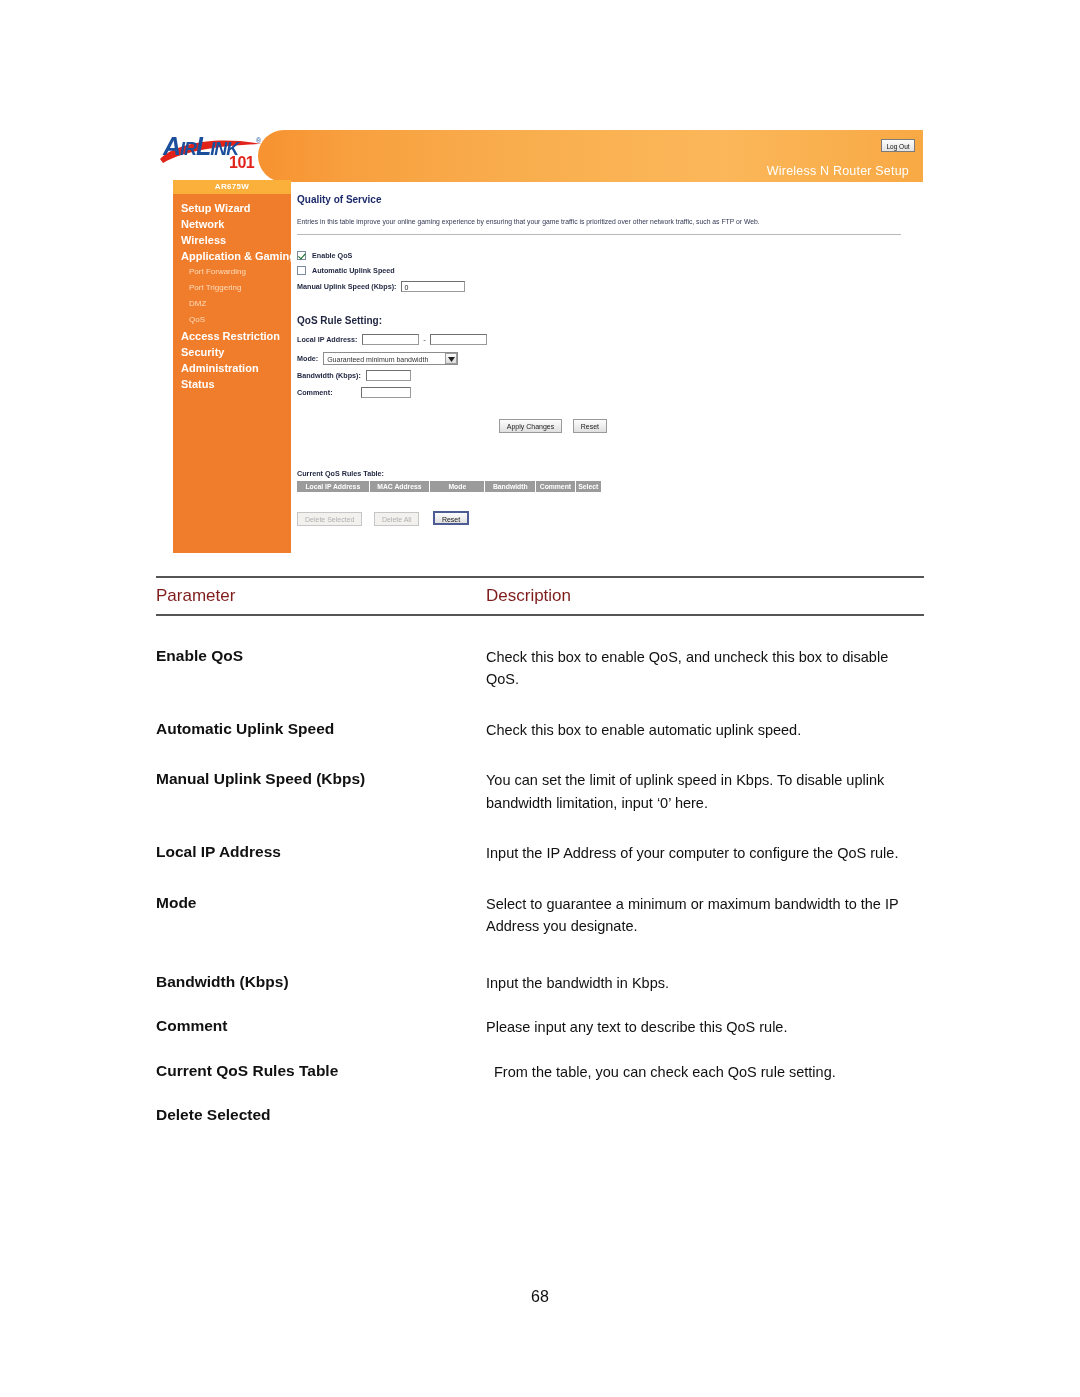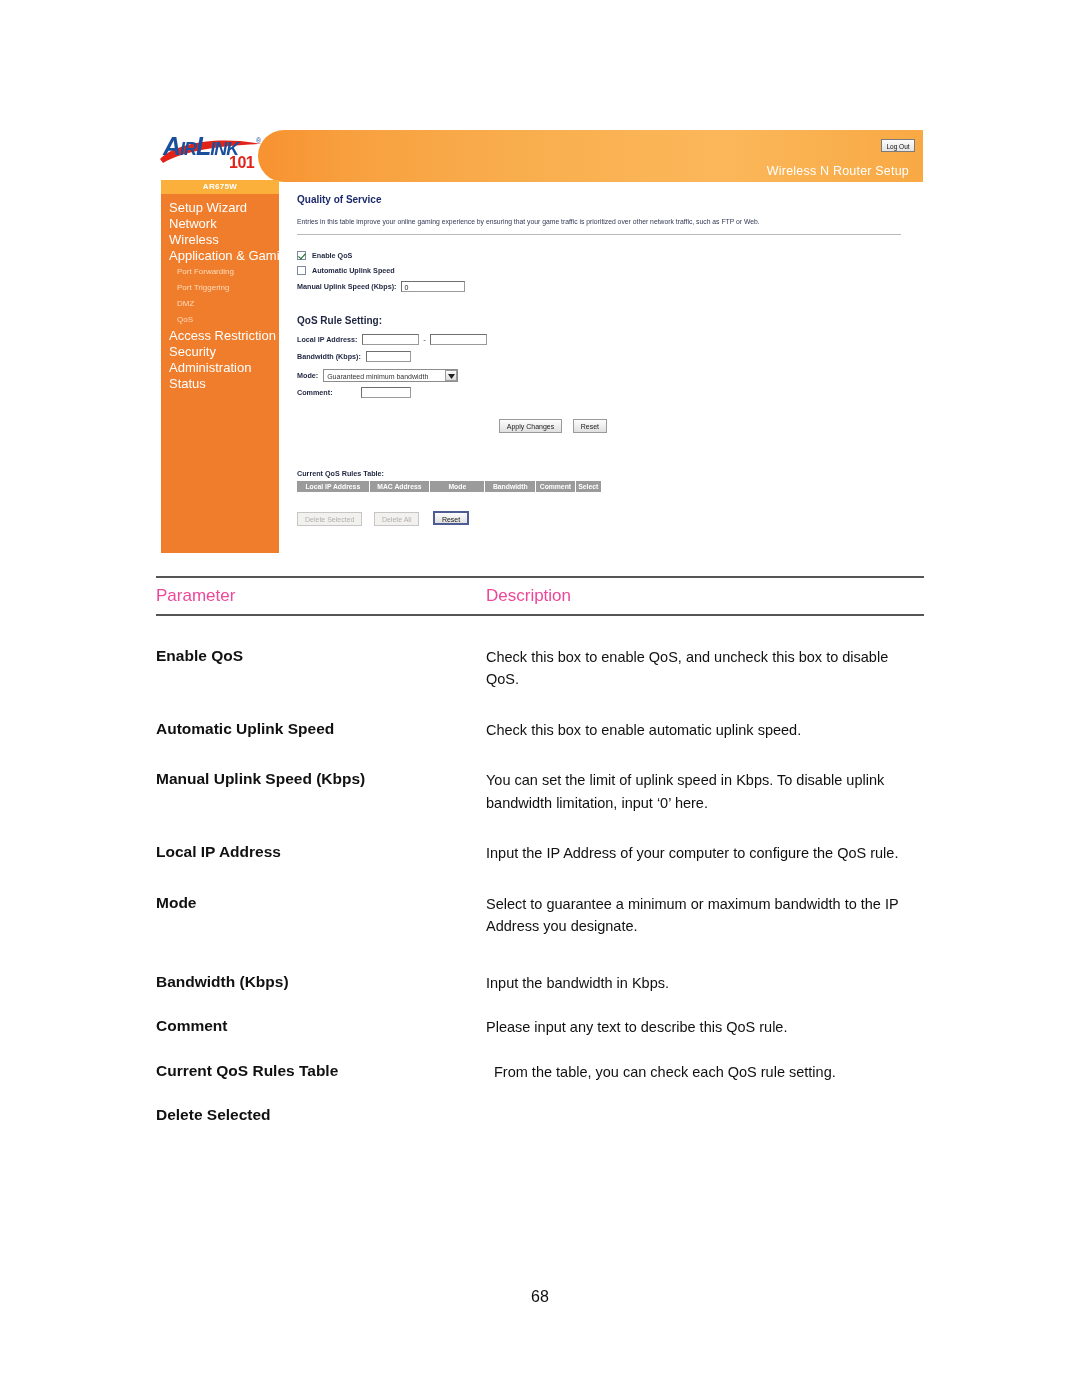--- a/index.html
+++ b/index.html
@@ -102,21 +102,21 @@
     left: 2px;
     top: 20px;
     width: 104px;
     height: 26px;
     pointer-events: none;
   }
 
   
   .sidebar {
     position: absolute;
-    left: 4px;
+    left: 16px;
     top: 62px;
     width: 118px;
     height: 373px;
     background: #f07d2b;
   }
   .model-tab {
     position: absolute;
     left: 0;
     top: 0;
     width: 118px;
@@ -130,22 +130,22 @@
     letter-spacing: .3px;
   }
   .nav {
     position: absolute;
     left: 0;
     top: 20px;
     width: 118px;
   }
   .nav-item {
     color: #ffffff;
-    font-size: 13px;
-    font-weight: normal;
+    font-size: 11px;
+    font-weight: bold;
     padding: 0 0 0 8px;
     height: 16px;
     line-height: 16px;
     white-space: nowrap;
   }
   .nav-item.sub {
     font-weight: normal;
     color: #fddcbe;
     padding-left: 16px;
     font-size: 8px;
@@ -321,21 +321,21 @@
   }
   .rule-top { height: 2px; background: #555; }
   .rule-bot { height: 2px; background: #555; }
   .hdr-row {
     display: flex;
     height: 36px;
     align-items: center;
   }
   .hdr-row .c1, .hdr-row .c2 {
     font-size: 17px;
-    color: #ec4899;
+    color: #7f1d1d;
   }
   .c1 { width: 330px; flex: 0 0 330px; }
   .c2 { flex: 1; }
 
   .prow {
     display: flex;
     margin-top: 24px;
   }
   .prow .pname {
     width: 330px;
@@ -422,38 +422,38 @@
 
     <div class="group-label">QoS Rule Setting:</div>
 
     <div class="inline-row">
       <span class="fld-label">Local IP Address:</span>
       <span class="txtbox w-ip"></span>
       <span class="dash">-</span>
       <span class="txtbox w-ip" style="margin-left:0"></span>
     </div>
 
-    <div class="inline-row">
-      <span class="fld-label">Bandwidth (Kbps):</span>
-      <span class="txtbox w-bw"></span>
-    </div>
-
     <div class="inline-row" style="margin-top:5px">
       <span class="fld-label">Mode:</span>
       <span class="selbox">
         <span>Guaranteed minimum bandwidth</span>
         <span class="arrow">
           <svg width="7" height="5" viewBox="0 0 7 5">
               <path d="M0 0 L7 0 L3.5 5 Z" fill="#222"></path>
             </svg>
         </span>
       </span>
     </div>
 
     <div class="inline-row">
+      <span class="fld-label">Bandwidth (Kbps):</span>
+      <span class="txtbox w-bw"></span>
+    </div>
+
+    <div class="inline-row">
       <span class="fld-label">Comment:</span>
       <span class="txtbox w-comment" style="margin-left:28px"></span>
     </div>
 
     <div class="btn-row right">
       <span class="btn">Apply Changes</span>
       <span class="btn" style="margin-left:6px">Reset</span>
     </div>
 
     <div style="margin-top:36px">

